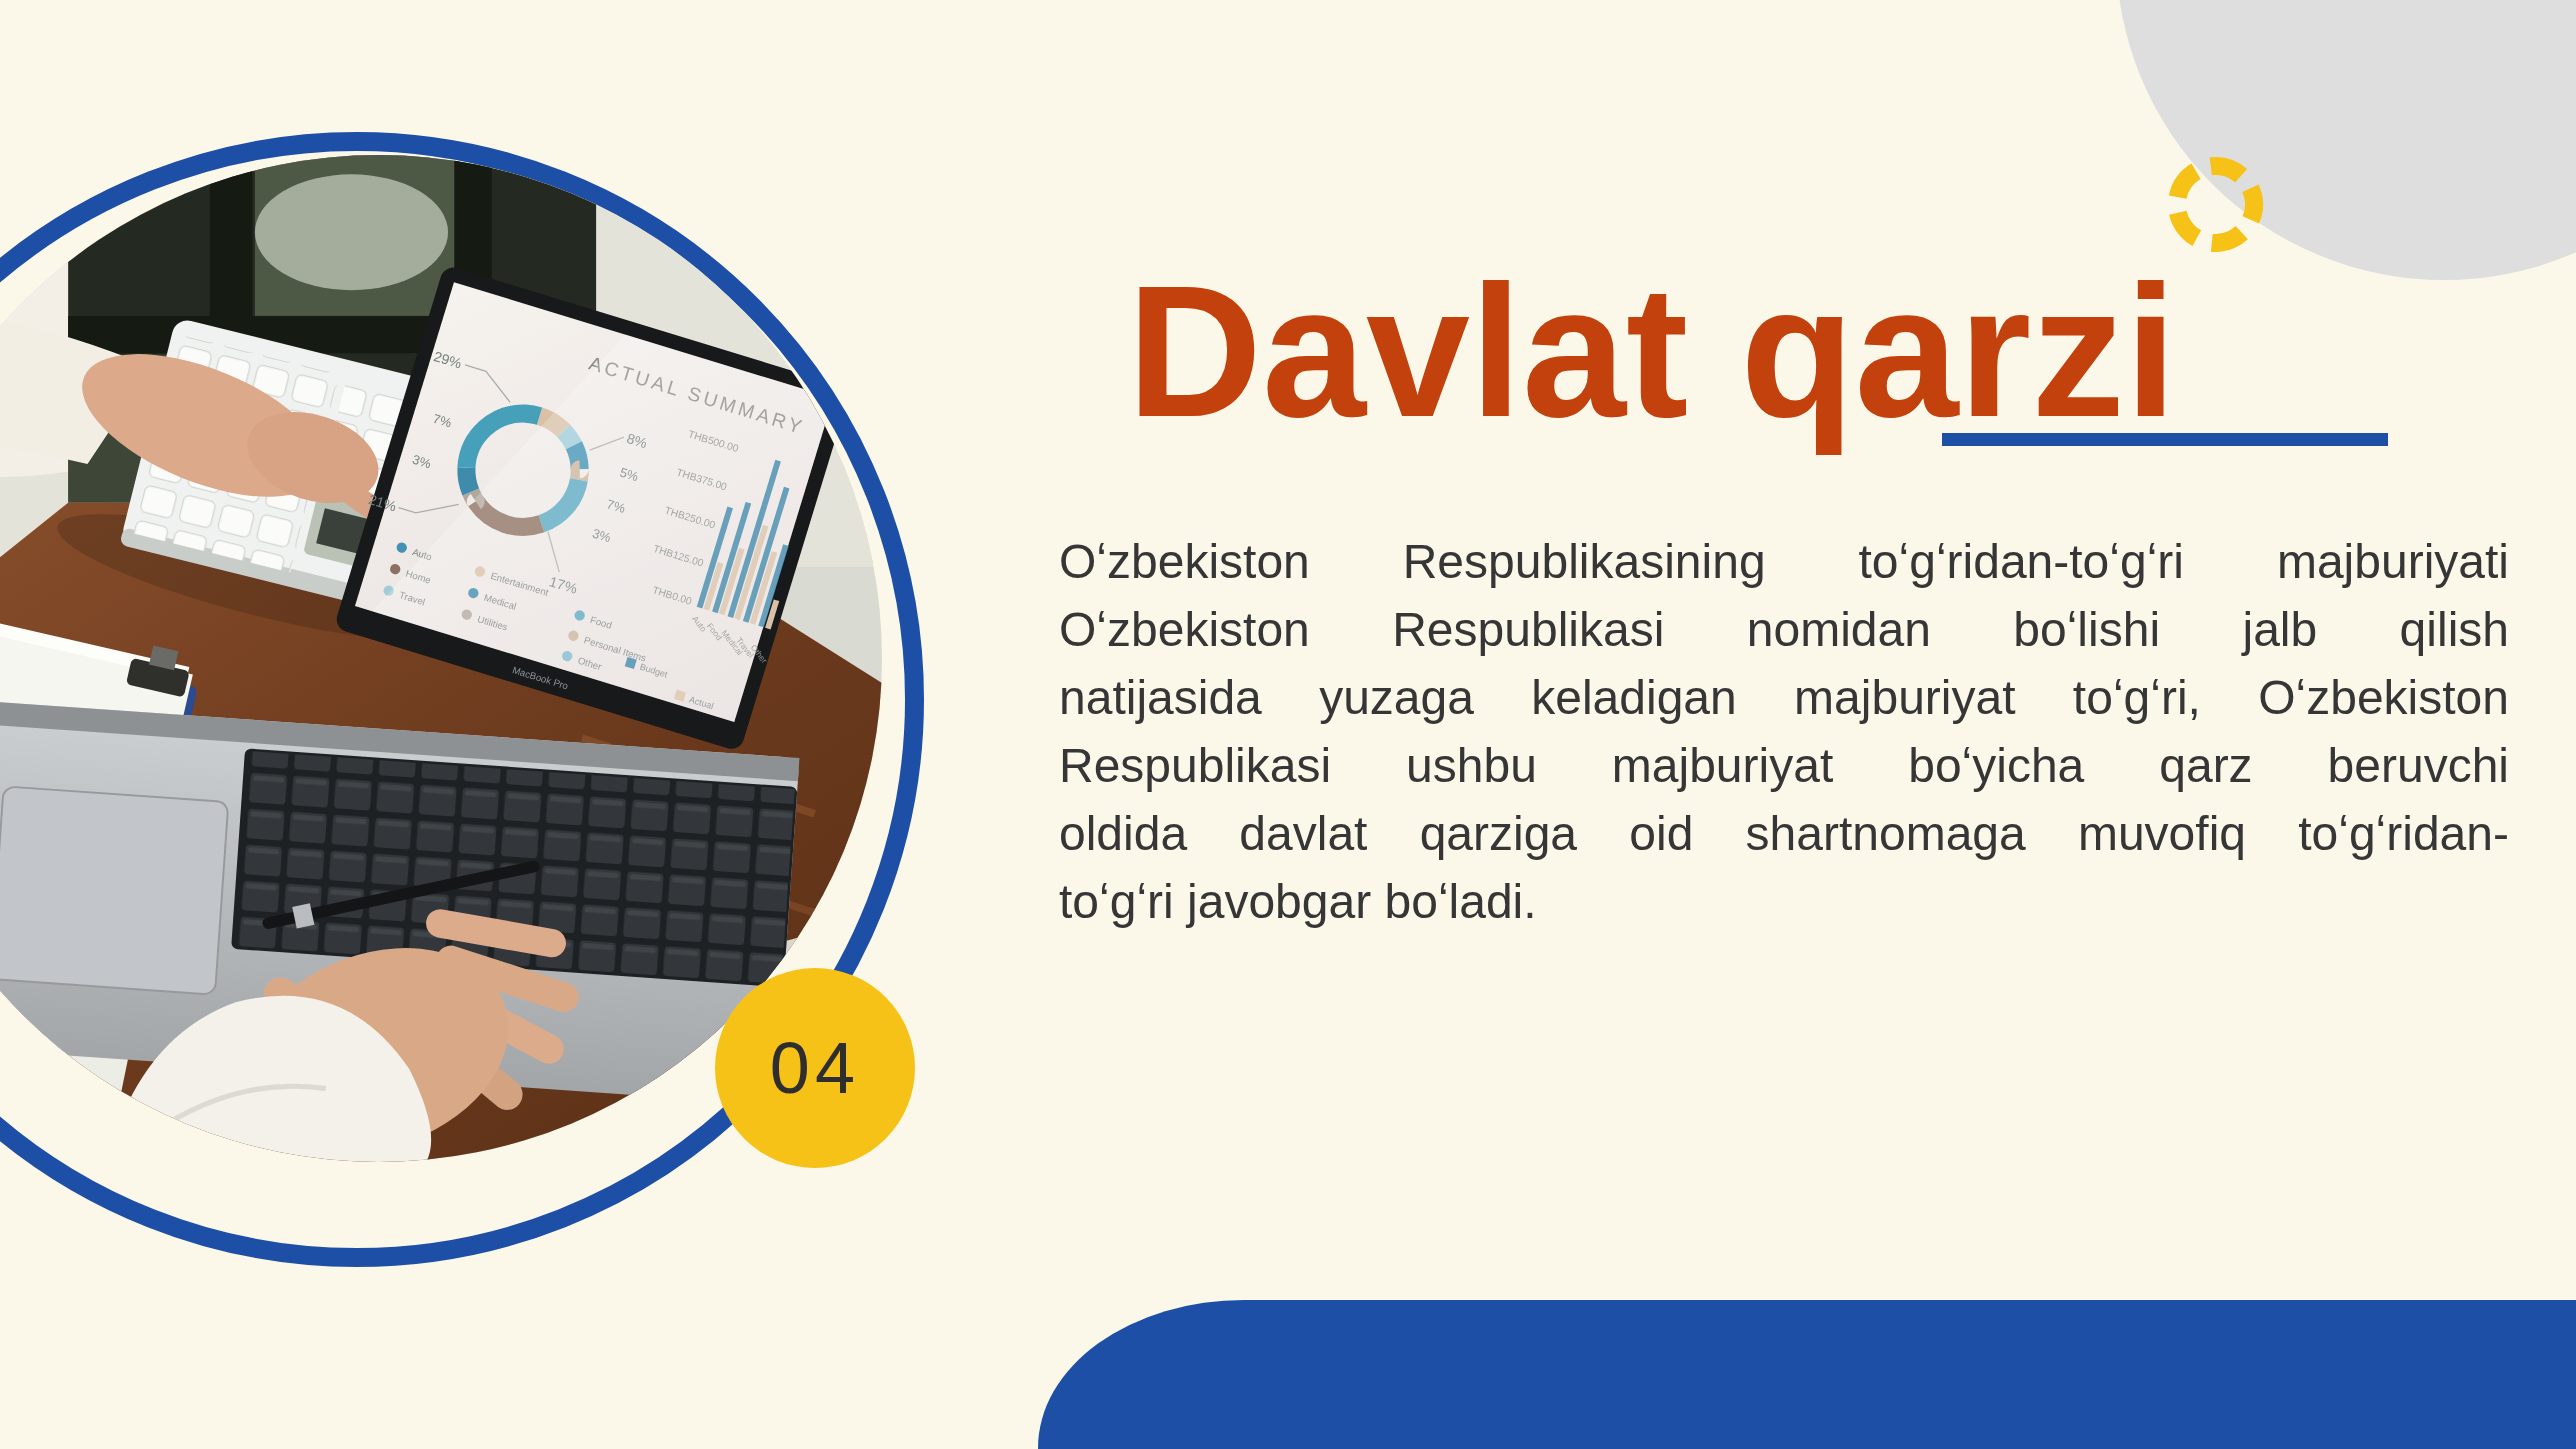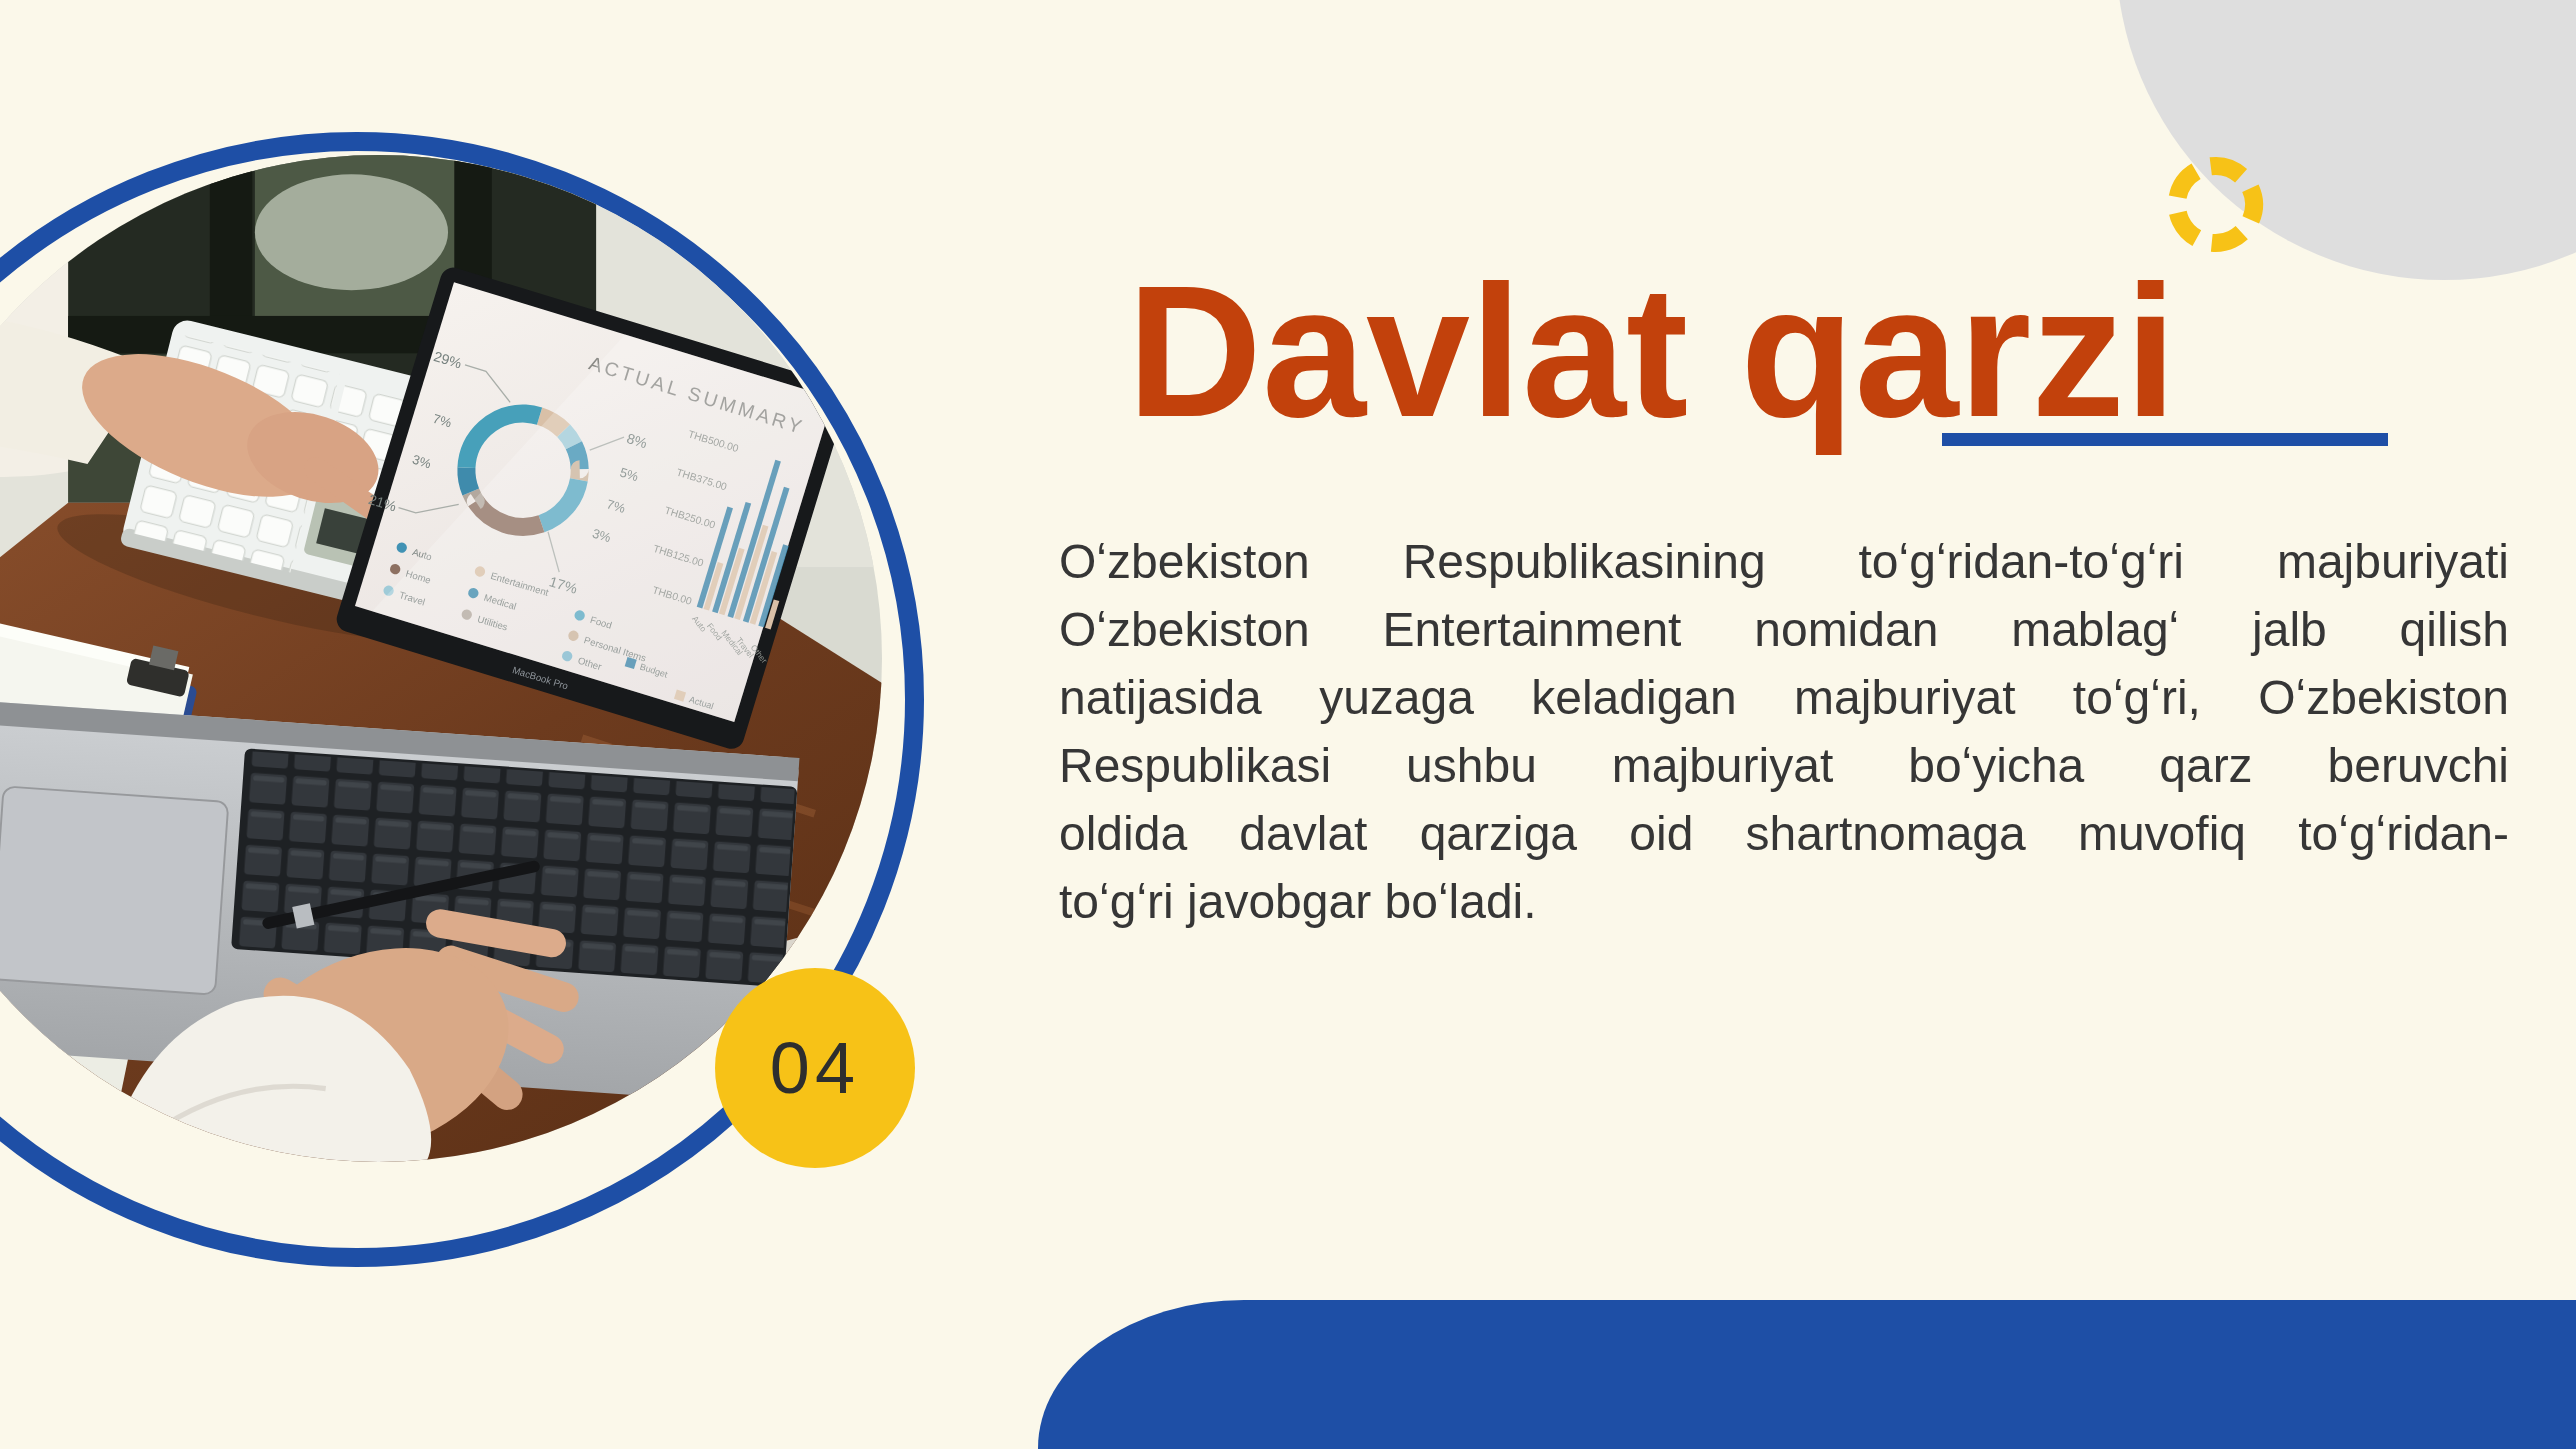--- a/index.html
+++ b/index.html
@@ -249,21 +249,21 @@
 
   <div class="abs badge">
     <span>04</span>
   </div>
 
   <div class="abs title">Davlat qarzi</div>
   <div class="abs title-underline"></div>
 
   <div class="abs para para1">
     <span class="p-line">Oʻzbekiston Respublikasining toʻgʻridan-toʻgʻri majburiyati</span>
-    <span class="p-line">Oʻzbekiston Entertainment nomidan mablagʻ jalb qilish</span>
+    <span class="p-line">Oʻzbekiston Respublikasi nomidan boʻlishi jalb qilish</span>
     <span class="p-line">natijasida yuzaga keladigan majburiyat toʻgʻri, Oʻzbekiston</span>
     <span class="p-line">Respublikasi ushbu majburiyat boʻyicha qarz beruvchi</span>
     <span class="p-line">oldida davlat qarziga oid shartnomaga muvofiq toʻgʻridan-</span>
     <span class="p-line last">toʻgʻri javobgar boʻladi.</span>
   </div>
 
 
   <div class="abs bottom-bar"></div>
 
 </div>

